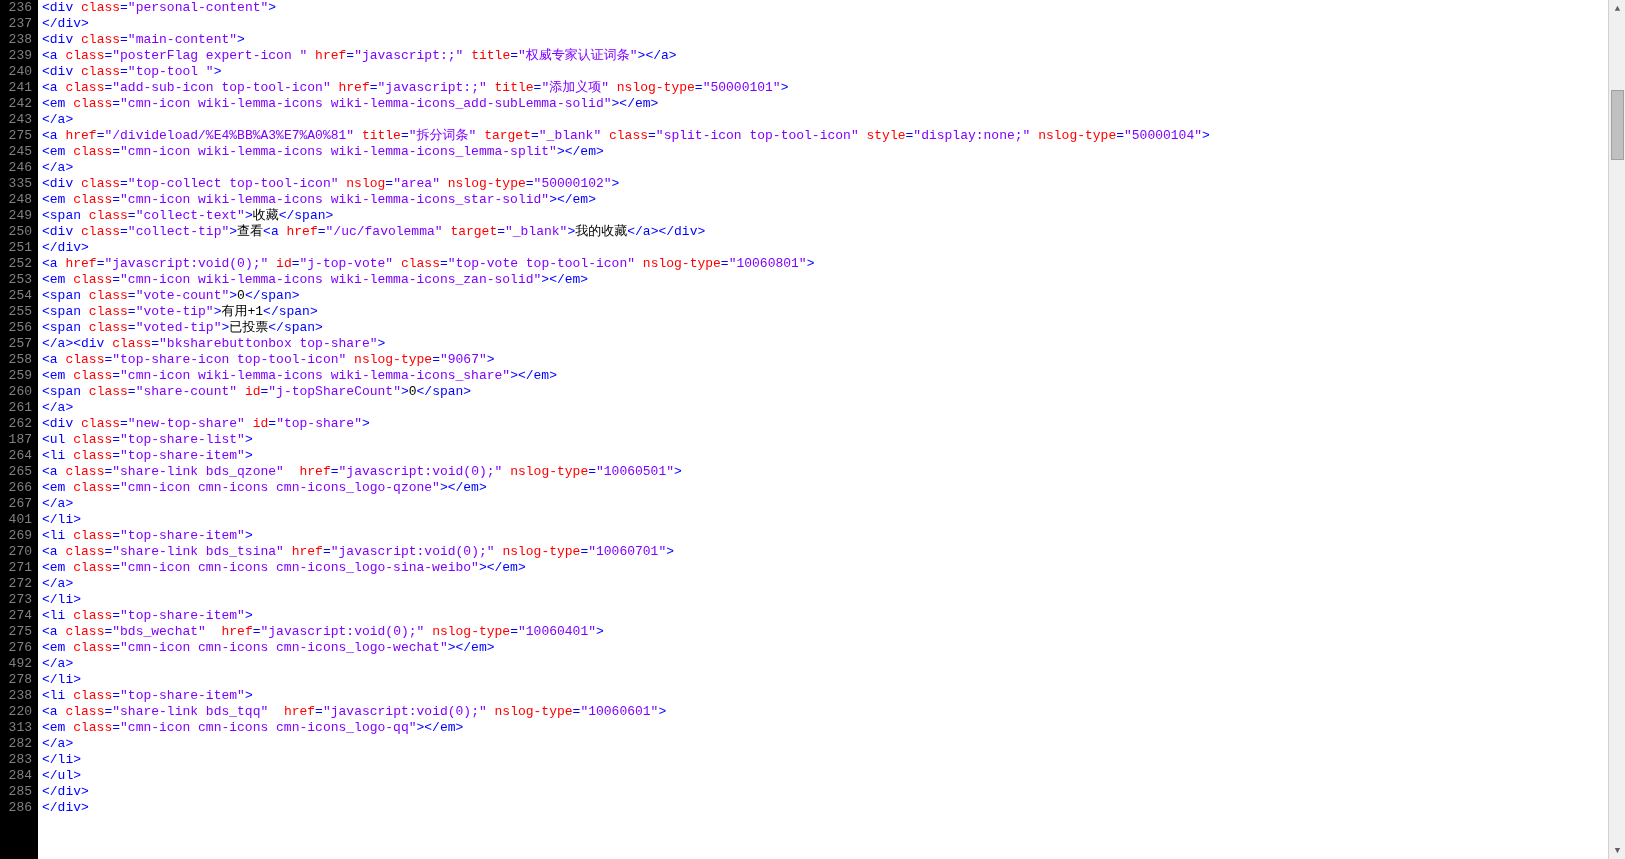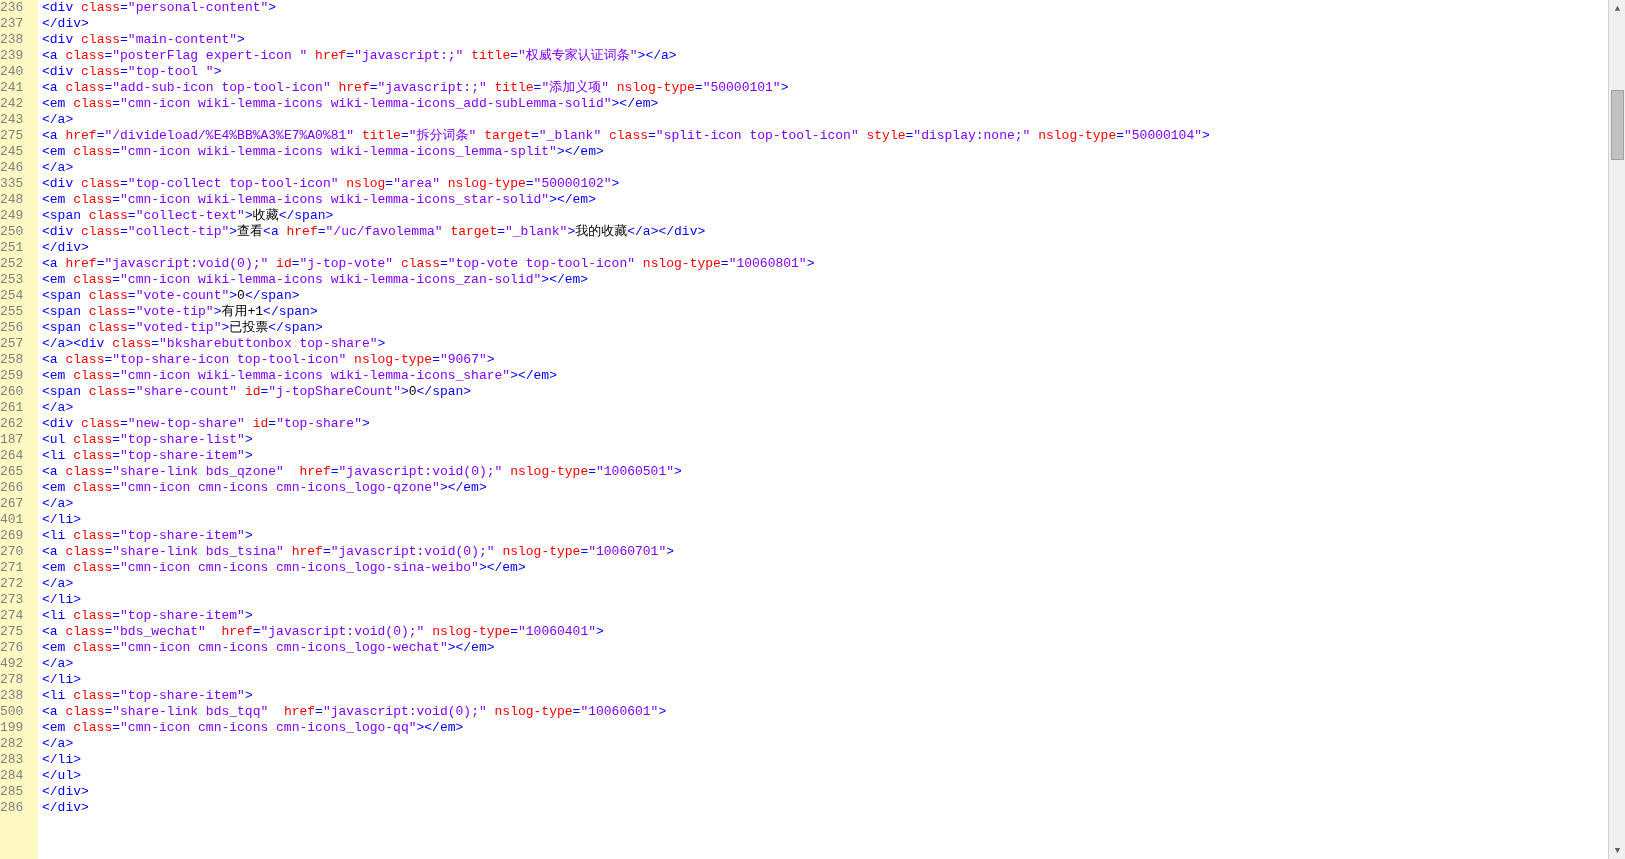--- a/index.html
+++ b/index.html
@@ -6,22 +6,23 @@
 body {
   font-family: Consolas, "Courier New", monospace;
   font-size: 13px;
   background: #ffffff;
   display: flex;
   height: 859px;
   width: 1625px;
   overflow: hidden;
 }
 .gutter {
-  background: #fef9c3;
+  background: #000000;
   color: #808080;
+  text-align: right;
   padding: 0 6px 0 0;
   user-select: none;
   min-width: 38px;
 }
 .gutter div { height: 16px; line-height: 16px; }
 .code {
   flex: 1;
   background: #ffffff;
   padding-left: 4px;
   white-space: pre;
@@ -99,22 +100,22 @@
     <div>270</div>
     <div>271</div>
     <div>272</div>
     <div>273</div>
     <div>274</div>
     <div>275</div>
     <div>276</div>
     <div>492</div>
     <div>278</div>
     <div>238</div>
-    <div>500</div>
-    <div>199</div>
+    <div>220</div>
+    <div>313</div>
     <div>282</div>
     <div>283</div>
     <div>284</div>
     <div>285</div>
     <div>286</div>
   </div>
 <div class="code" id="code"><div class="line"><span class="tag">&lt;div</span><span class="text"> </span><span class="attr-name">class</span><span class="tag">=</span><span class="attr-val">"personal-content"</span><span class="tag">&gt;</span></div><div class="line"><span class="tag">&lt;/div&gt;</span></div><div class="line"><span class="tag">&lt;div</span><span class="text"> </span><span class="attr-name">class</span><span class="tag">=</span><span class="attr-val">"main-content"</span><span class="tag">&gt;</span></div><div class="line"><span class="tag">&lt;a</span><span class="text"> </span><span class="attr-name">class</span><span class="tag">=</span><span class="attr-val">"posterFlag expert-icon "</span><span class="text"> </span><span class="attr-name">href</span><span class="tag">=</span><span class="attr-val">"javascript:;"</span><span class="text"> </span><span class="attr-name">title</span><span class="tag">=</span><span class="attr-val">"权威专家认证词条"</span><span class="tag">&gt;&lt;/a&gt;</span></div><div class="line"><span class="tag">&lt;div</span><span class="text"> </span><span class="attr-name">class</span><span class="tag">=</span><span class="attr-val">"top-tool "</span><span class="tag">&gt;</span></div><div class="line"><span class="tag">&lt;a</span><span class="text"> </span><span class="attr-name">class</span><span class="tag">=</span><span class="attr-val">"add-sub-icon top-tool-icon"</span><span class="text"> </span><span class="attr-name">href</span><span class="tag">=</span><span class="attr-val">"javascript:;"</span><span class="text"> </span><span class="attr-name">title</span><span class="tag">=</span><span class="attr-val">"添加义项"</span><span class="text"> </span><span class="attr-name">nslog-type</span><span class="tag">=</span><span class="attr-val">"50000101"</span><span class="tag">&gt;</span></div><div class="line"><span class="tag">&lt;em</span><span class="text"> </span><span class="attr-name">class</span><span class="tag">=</span><span class="attr-val">"cmn-icon wiki-lemma-icons wiki-lemma-icons_add-subLemma-solid"</span><span class="tag">&gt;&lt;/em&gt;</span></div><div class="line"><span class="tag">&lt;/a&gt;</span></div><div class="line"><span class="tag">&lt;a</span><span class="text"> </span><span class="attr-name">href</span><span class="tag">=</span><span class="attr-val">"/divideload/%E4%BB%A3%E7%A0%81"</span><span class="text"> </span><span class="attr-name">title</span><span class="tag">=</span><span class="attr-val">"拆分词条"</span><span class="text"> </span><span class="attr-name">target</span><span class="tag">=</span><span class="attr-val">"_blank"</span><span class="text"> </span><span class="attr-name">class</span><span class="tag">=</span><span class="attr-val">"split-icon top-tool-icon"</span><span class="text"> </span><span class="attr-name">style</span><span class="tag">=</span><span class="attr-val">"display:none;"</span><span class="text"> </span><span class="attr-name">nslog-type</span><span class="tag">=</span><span class="attr-val">"50000104"</span><span class="tag">&gt;</span></div><div class="line"><span class="tag">&lt;em</span><span class="text"> </span><span class="attr-name">class</span><span class="tag">=</span><span class="attr-val">"cmn-icon wiki-lemma-icons wiki-lemma-icons_lemma-split"</span><span class="tag">&gt;&lt;/em&gt;</span></div><div class="line"><span class="tag">&lt;/a&gt;</span></div><div class="line"><span class="tag">&lt;div</span><span class="text"> </span><span class="attr-name">class</span><span class="tag">=</span><span class="attr-val">"top-collect top-tool-icon"</span><span class="text"> </span><span class="attr-name">nslog</span><span class="tag">=</span><span class="attr-val">"area"</span><span class="text"> </span><span class="attr-name">nslog-type</span><span class="tag">=</span><span class="attr-val">"50000102"</span><span class="tag">&gt;</span></div><div class="line"><span class="tag">&lt;em</span><span class="text"> </span><span class="attr-name">class</span><span class="tag">=</span><span class="attr-val">"cmn-icon wiki-lemma-icons wiki-lemma-icons_star-solid"</span><span class="tag">&gt;&lt;/em&gt;</span></div><div class="line"><span class="tag">&lt;span</span><span class="text"> </span><span class="attr-name">class</span><span class="tag">=</span><span class="attr-val">"collect-text"</span><span class="tag">&gt;</span><span class="text">收藏</span><span class="tag">&lt;/span&gt;</span></div><div class="line"><span class="tag">&lt;div</span><span class="text"> </span><span class="attr-name">class</span><span class="tag">=</span><span class="attr-val">"collect-tip"</span><span class="tag">&gt;</span><span class="text">查看</span><span class="tag">&lt;a</span><span class="text"> </span><span class="attr-name">href</span><span class="tag">=</span><span class="attr-val">"/uc/favolemma"</span><span class="text"> </span><span class="attr-name">target</span><span class="tag">=</span><span class="attr-val">"_blank"</span><span class="tag">&gt;</span><span class="text">我的收藏</span><span class="tag">&lt;/a&gt;&lt;/div&gt;</span></div><div class="line"><span class="tag">&lt;/div&gt;</span></div><div class="line"><span class="tag">&lt;a</span><span class="text"> </span><span class="attr-name">href</span><span class="tag">=</span><span class="attr-val">"javascript:void(0);"</span><span class="text"> </span><span class="attr-name">id</span><span class="tag">=</span><span class="attr-val">"j-top-vote"</span><span class="text"> </span><span class="attr-name">class</span><span class="tag">=</span><span class="attr-val">"top-vote top-tool-icon"</span><span class="text"> </span><span class="attr-name">nslog-type</span><span class="tag">=</span><span class="attr-val">"10060801"</span><span class="tag">&gt;</span></div><div class="line"><span class="tag">&lt;em</span><span class="text"> </span><span class="attr-name">class</span><span class="tag">=</span><span class="attr-val">"cmn-icon wiki-lemma-icons wiki-lemma-icons_zan-solid"</span><span class="tag">&gt;&lt;/em&gt;</span></div><div class="line"><span class="tag">&lt;span</span><span class="text"> </span><span class="attr-name">class</span><span class="tag">=</span><span class="attr-val">"vote-count"</span><span class="tag">&gt;</span><span class="text">0</span><span class="tag">&lt;/span&gt;</span></div><div class="line"><span class="tag">&lt;span</span><span class="text"> </span><span class="attr-name">class</span><span class="tag">=</span><span class="attr-val">"vote-tip"</span><span class="tag">&gt;</span><span class="text">有用+1</span><span class="tag">&lt;/span&gt;</span></div><div class="line"><span class="tag">&lt;span</span><span class="text"> </span><span class="attr-name">class</span><span class="tag">=</span><span class="attr-val">"voted-tip"</span><span class="tag">&gt;</span><span class="text">已投票</span><span class="tag">&lt;/span&gt;</span></div><div class="line"><span class="tag">&lt;/a&gt;&lt;div</span><span class="text"> </span><span class="attr-name">class</span><span class="tag">=</span><span class="attr-val">"bksharebuttonbox top-share"</span><span class="tag">&gt;</span></div><div class="line"><span class="tag">&lt;a</span><span class="text"> </span><span class="attr-name">class</span><span class="tag">=</span><span class="attr-val">"top-share-icon top-tool-icon"</span><span class="text"> </span><span class="attr-name">nslog-type</span><span class="tag">=</span><span class="attr-val">"9067"</span><span class="tag">&gt;</span></div><div class="line"><span class="tag">&lt;em</span><span class="text"> </span><span class="attr-name">class</span><span class="tag">=</span><span class="attr-val">"cmn-icon wiki-lemma-icons wiki-lemma-icons_share"</span><span class="tag">&gt;&lt;/em&gt;</span></div><div class="line"><span class="tag">&lt;span</span><span class="text"> </span><span class="attr-name">class</span><span class="tag">=</span><span class="attr-val">"share-count"</span><span class="text"> </span><span class="attr-name">id</span><span class="tag">=</span><span class="attr-val">"j-topShareCount"</span><span class="tag">&gt;</span><span class="text">0</span><span class="tag">&lt;/span&gt;</span></div><div class="line"><span class="tag">&lt;/a&gt;</span></div><div class="line"><span class="tag">&lt;div</span><span class="text"> </span><span class="attr-name">class</span><span class="tag">=</span><span class="attr-val">"new-top-share"</span><span class="text"> </span><span class="attr-name">id</span><span class="tag">=</span><span class="attr-val">"top-share"</span><span class="tag">&gt;</span></div><div class="line"><span class="tag">&lt;ul</span><span class="text"> </span><span class="attr-name">class</span><span class="tag">=</span><span class="attr-val">"top-share-list"</span><span class="tag">&gt;</span></div><div class="line"><span class="tag">&lt;li</span><span class="text"> </span><span class="attr-name">class</span><span class="tag">=</span><span class="attr-val">"top-share-item"</span><span class="tag">&gt;</span></div><div class="line"><span class="tag">&lt;a</span><span class="text"> </span><span class="attr-name">class</span><span class="tag">=</span><span class="attr-val">"share-link bds_qzone"</span><span class="text">  </span><span class="attr-name">href</span><span class="tag">=</span><span class="attr-val">"javascript:void(0);"</span><span class="text"> </span><span class="attr-name">nslog-type</span><span class="tag">=</span><span class="attr-val">"10060501"</span><span class="tag">&gt;</span></div><div class="line"><span class="tag">&lt;em</span><span class="text"> </span><span class="attr-name">class</span><span class="tag">=</span><span class="attr-val">"cmn-icon cmn-icons cmn-icons_logo-qzone"</span><span class="tag">&gt;&lt;/em&gt;</span></div><div class="line"><span class="tag">&lt;/a&gt;</span></div><div class="line"><span class="tag">&lt;/li&gt;</span></div><div class="line"><span class="tag">&lt;li</span><span class="text"> </span><span class="attr-name">class</span><span class="tag">=</span><span class="attr-val">"top-share-item"</span><span class="tag">&gt;</span></div><div class="line"><span class="tag">&lt;a</span><span class="text"> </span><span class="attr-name">class</span><span class="tag">=</span><span class="attr-val">"share-link bds_tsina"</span><span class="text"> </span><span class="attr-name">href</span><span class="tag">=</span><span class="attr-val">"javascript:void(0);"</span><span class="text"> </span><span class="attr-name">nslog-type</span><span class="tag">=</span><span class="attr-val">"10060701"</span><span class="tag">&gt;</span></div><div class="line"><span class="tag">&lt;em</span><span class="text"> </span><span class="attr-name">class</span><span class="tag">=</span><span class="attr-val">"cmn-icon cmn-icons cmn-icons_logo-sina-weibo"</span><span class="tag">&gt;&lt;/em&gt;</span></div><div class="line"><span class="tag">&lt;/a&gt;</span></div><div class="line"><span class="tag">&lt;/li&gt;</span></div><div class="line"><span class="tag">&lt;li</span><span class="text"> </span><span class="attr-name">class</span><span class="tag">=</span><span class="attr-val">"top-share-item"</span><span class="tag">&gt;</span></div><div class="line"><span class="tag">&lt;a</span><span class="text"> </span><span class="attr-name">class</span><span class="tag">=</span><span class="attr-val">"bds_wechat"</span><span class="text">  </span><span class="attr-name">href</span><span class="tag">=</span><span class="attr-val">"javascript:void(0);"</span><span class="text"> </span><span class="attr-name">nslog-type</span><span class="tag">=</span><span class="attr-val">"10060401"</span><span class="tag">&gt;</span></div><div class="line"><span class="tag">&lt;em</span><span class="text"> </span><span class="attr-name">class</span><span class="tag">=</span><span class="attr-val">"cmn-icon cmn-icons cmn-icons_logo-wechat"</span><span class="tag">&gt;&lt;/em&gt;</span></div><div class="line"><span class="tag">&lt;/a&gt;</span></div><div class="line"><span class="tag">&lt;/li&gt;</span></div><div class="line"><span class="tag">&lt;li</span><span class="text"> </span><span class="attr-name">class</span><span class="tag">=</span><span class="attr-val">"top-share-item"</span><span class="tag">&gt;</span></div><div class="line"><span class="tag">&lt;a</span><span class="text"> </span><span class="attr-name">class</span><span class="tag">=</span><span class="attr-val">"share-link bds_tqq"</span><span class="text">  </span><span class="attr-name">href</span><span class="tag">=</span><span class="attr-val">"javascript:void(0);"</span><span class="text"> </span><span class="attr-name">nslog-type</span><span class="tag">=</span><span class="attr-val">"10060601"</span><span class="tag">&gt;</span></div><div class="line"><span class="tag">&lt;em</span><span class="text"> </span><span class="attr-name">class</span><span class="tag">=</span><span class="attr-val">"cmn-icon cmn-icons cmn-icons_logo-qq"</span><span class="tag">&gt;&lt;/em&gt;</span></div><div class="line"><span class="tag">&lt;/a&gt;</span></div><div class="line"><span class="tag">&lt;/li&gt;</span></div><div class="line"><span class="tag">&lt;/ul&gt;</span></div><div class="line"><span class="tag">&lt;/div&gt;</span></div><div class="line"><span class="tag">&lt;/div&gt;</span></div></div>
 <div class="scrollbar">
   <div class="scroll-btn top">▲</div>
   <div class="scroll-thumb" id="thumb" style="top: 90px; height: 70px;"></div>

